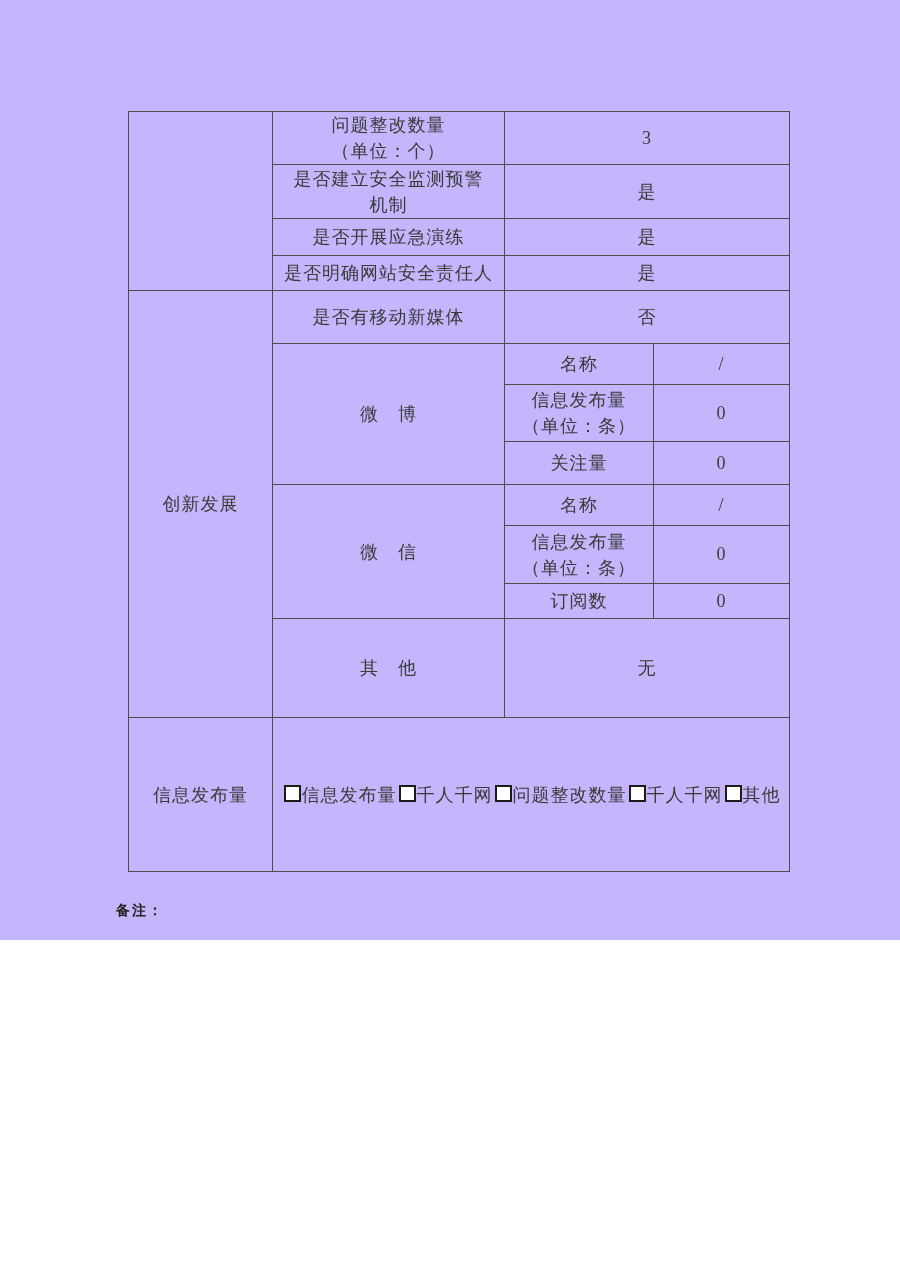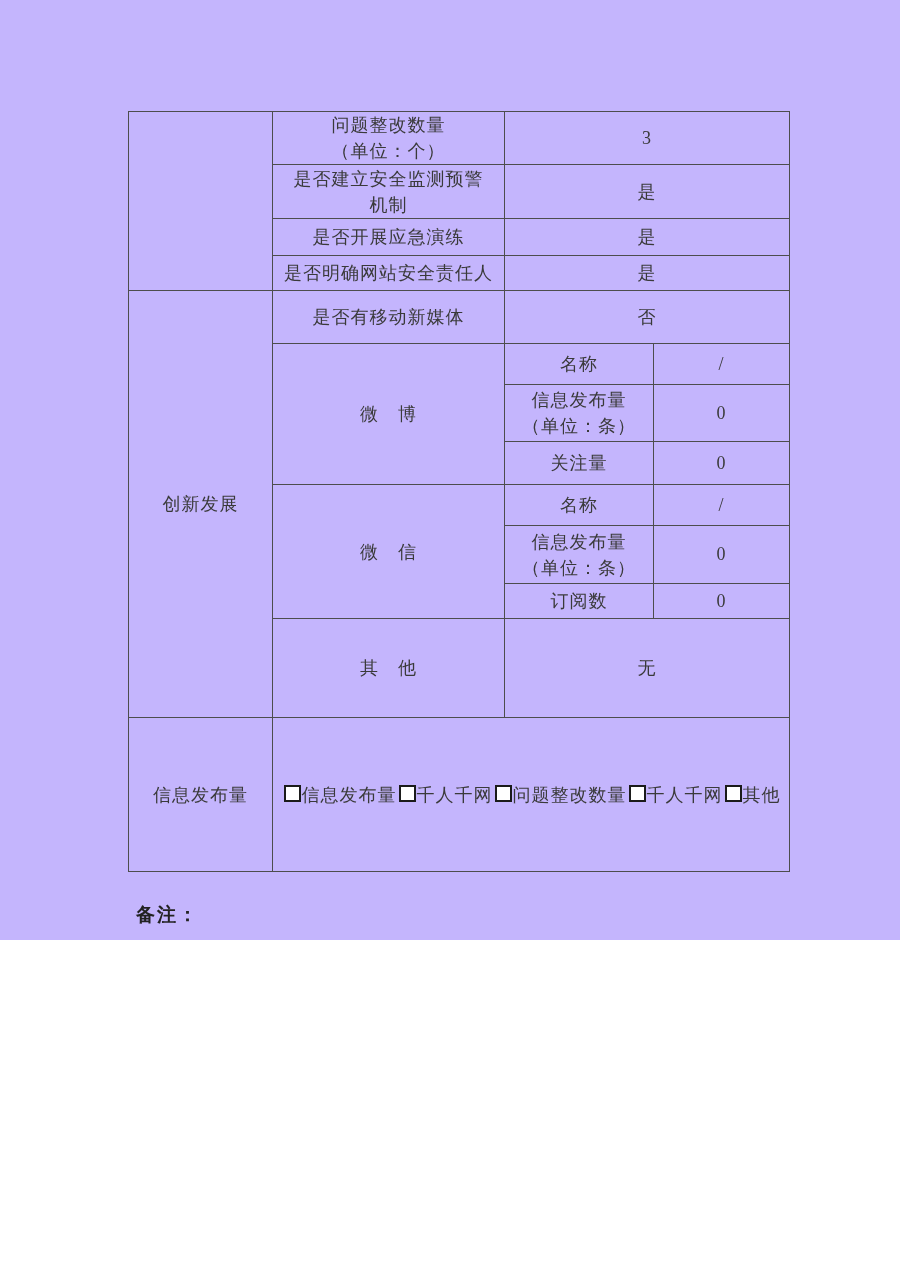--- a/index.html
+++ b/index.html
@@ -28,22 +28,22 @@
   .rh53{height:53px}.rh41{height:41px}.rh57{height:57px}.rh43{height:43px}
   .rh58{height:58px}.rh99{height:99px}.rh154{height:154px}
   td.innov{letter-spacing:0;font-size:18px;white-space:nowrap;}
   .cb{
     display:inline-block;width:13px;height:13px;
     border:2px solid #1b1b1b;background:#fff;
     vertical-align:-1px;margin:0 1px 0 2px;
   }
   .opt{display:inline-block;}
   .remarks{
-    position:absolute;left:136px;top:902px;
-    font-size:19px;font-weight:bold;letter-spacing:2px;color:#222;
+    position:absolute;left:116px;top:902px;
+    font-size:14px;font-weight:bold;letter-spacing:2px;color:#222;
   }
   .pageno{
     position:absolute;left:0;top:1181px;width:100%;
     text-align:center;font-size:19px;color:#222;
   }
 </style>
 </head>
 <body>
 
 <div class="page">

